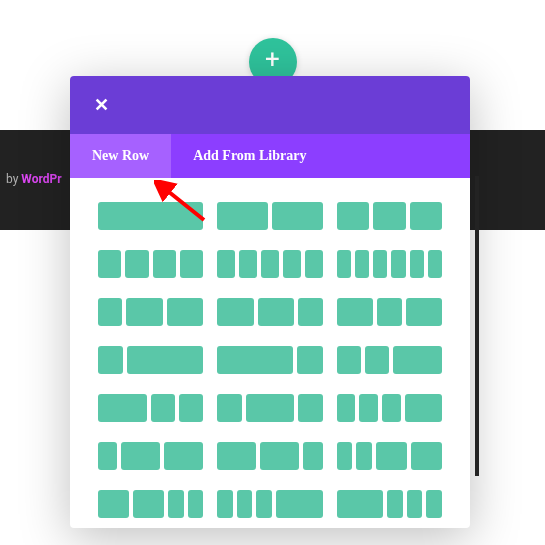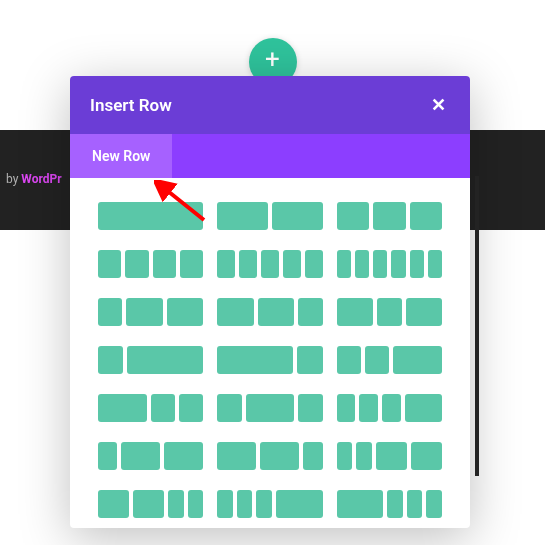--- a/index.html
+++ b/index.html
@@ -63,20 +63,21 @@
     cursor: pointer;
     line-height: 1;
     padding: 4px;
   }
   .modal-tabs {
     background: #8c3eff;
     display: flex;
     font-size: 14px;
     font-weight: 600;
     color: #fff;
+    font-family: Liberation Serif, serif;
   }
   .tab {
     padding: 14px 22px;
     cursor: pointer;
   }
   .tab.active {
     background: #a661ff;
   }
   .modal-body {
     padding: 24px 28px 10px;
@@ -120,25 +121,25 @@
 </div>
 
 <div class="scroll-hint"></div>
 
 <div class="add-circle">
   <span>+</span>
 </div>
 
 <div class="modal">
   <div class="modal-header">
-    <span>Insert Row</span>
     <span class="close-x">✕</span>
   </div>
   <div class="modal-tabs">
     <div class="tab active">New Row</div>
+    <div class="tab">Add From Library</div>
   </div>
   <div class="modal-body">
     <div class="layout-grid" id="layout-grid">
         <div class="layout-option">
           <div class="col" style="flex: 1 1 0%;"></div>
         </div>
         <div class="layout-option">
           <div class="col" style="flex: 1 1 0%;"></div>
           <div class="col" style="flex: 1 1 0%;"></div>
         </div>

